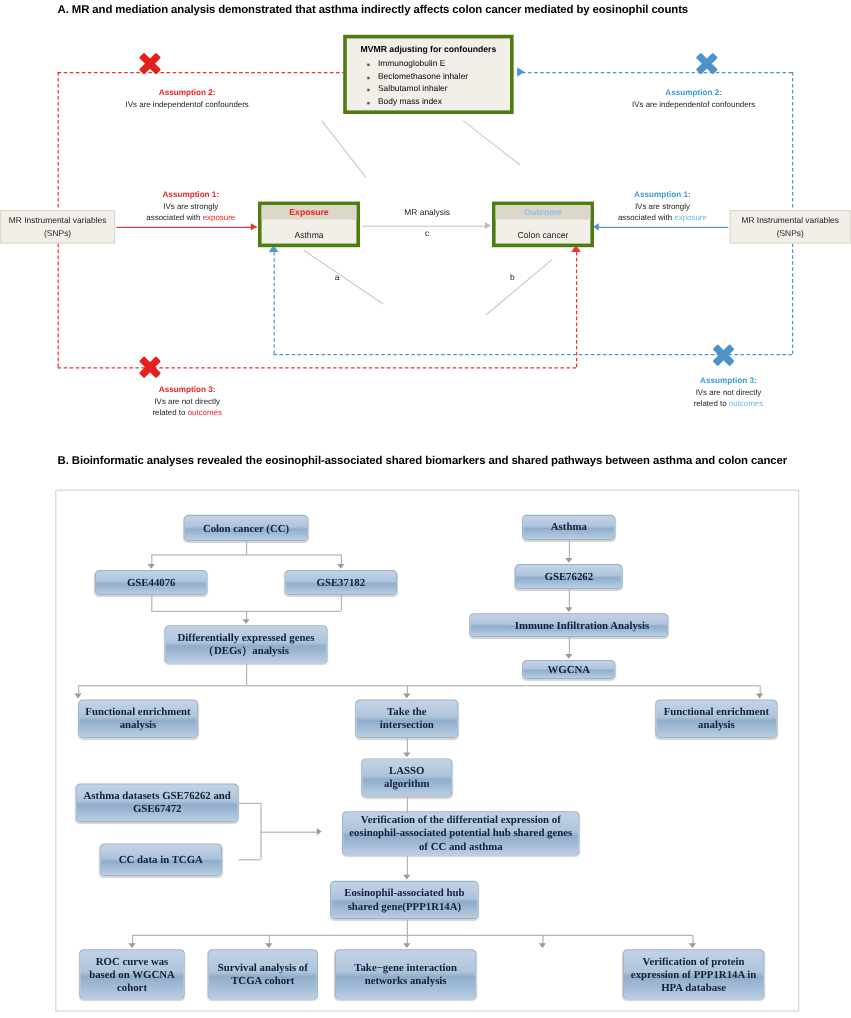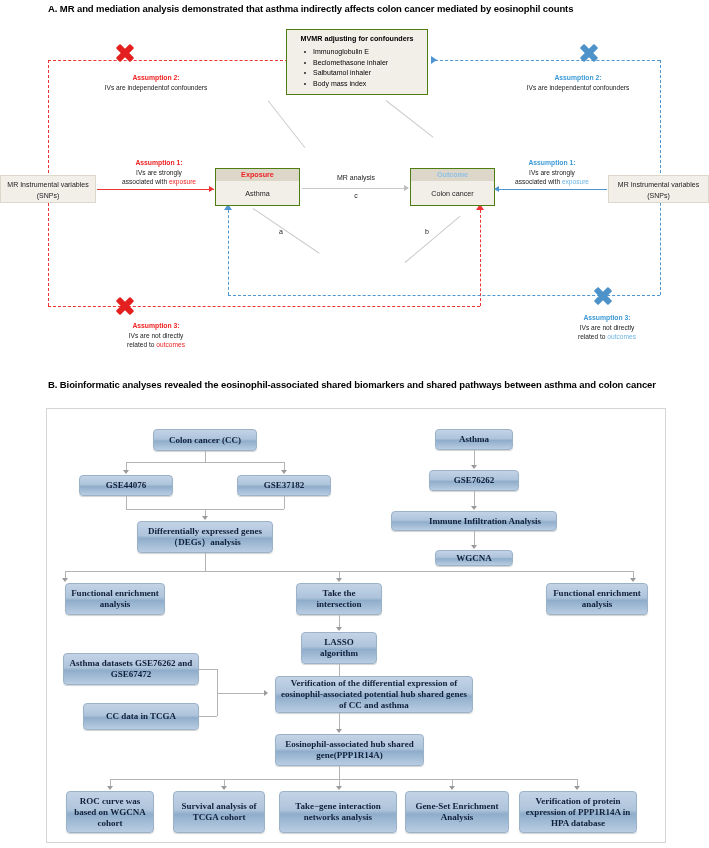--- a/index.html
+++ b/index.html
@@ -20,21 +20,21 @@
     line-height:13px;
     letter-spacing:-0.1px;
   }
 
   
   #panelA{position:absolute;left:0;top:0;width:709px;height:370px;}
 
   .beige-box{
     position:absolute;
     background:#f2efe9;
-    border:1px solid #4d7c0f;
+    border:3px solid #4d7c0f;
     box-sizing:border-box;
   }
   .beige-head{
     background:#ddd7c9;
     font-size:7.2px;
     font-weight:bold;
     text-align:center;
     line-height:12px;
     height:12px;
   }
@@ -306,45 +306,44 @@
   <div class="fbox" style="left:499px;top:174px;width:102px;height:32px;">Functional enrichment analysis</div>
 
   <div class="fline v" style="left:292px;top:206px;height:13px;"></div>
   <div class="fah" style="left:289px;top:218px;"></div>
   <div class="fbox" style="left:254px;top:223px;width:76px;height:32px;">LASSO algorithm</div>
 
   <div class="fline v" style="left:292px;top:255px;height:15px;"></div>
   <div class="fah" style="left:289px;top:269px;"></div>
 
   <div class="fbox" style="left:16px;top:244px;width:136px;height:32px;">Asthma  datasets GSE76262 and GSE67472</div>
-  <div class="fbox" style="left:36px;top:294px;width:116px;height:27px;text-align:center;">CC data in TCGA</div>
+  <div class="fbox" style="left:36px;top:294px;width:102px;height:27px;text-align:center;">CC data in TCGA</div>
   <div class="fline h" style="left:152px;top:260px;width:18px;"></div>
   <div class="fline h" style="left:152px;top:307px;width:18px;"></div>
   <div class="fline v" style="left:170px;top:260px;height:47px;"></div>
   <div class="fline h" style="left:170px;top:284px;width:48px;"></div>
   <div class="fah-r" style="left:217px;top:281px;"></div>
 
-  <div class="fbox" style="left:228px;top:267px;width:198px;height:37px;">Verification  of the differential expression of eosinophil-associated potential hub shared genes of CC and asthma</div>
+  <div class="fbox" style="left:238px;top:267px;width:198px;height:37px;">Verification  of the differential expression of eosinophil-associated potential hub shared genes of CC and asthma</div>
 
   <div class="fline v" style="left:292px;top:304px;height:17px;"></div>
   <div class="fah" style="left:289px;top:320px;"></div>
 
-  <div class="fbox" style="left:228px;top:325px;width:149px;height:32px;">Eosinophil-associated hub shared gene(PPP1R14A)</div>
+  <div class="fbox" style="left:228px;top:325px;width:124px;height:32px;">Eosinophil-associated hub shared gene(PPP1R14A)</div>
 
   <div class="fline v" style="left:292px;top:357px;height:13px;"></div>
   <div class="fline h" style="left:63px;top:370px;width:467px;"></div>
   <div class="fline v" style="left:63px;top:370px;height:8px;"></div>
   <div class="fline v" style="left:177px;top:370px;height:8px;"></div>
   <div class="fline v" style="left:292px;top:370px;height:8px;"></div>
   <div class="fline v" style="left:405px;top:370px;height:8px;"></div>
   <div class="fline v" style="left:530px;top:370px;height:8px;"></div>
   <div class="fah" style="left:60px;top:377px;"></div>
   <div class="fah" style="left:174px;top:377px;"></div>
   <div class="fah" style="left:289px;top:377px;"></div>
   <div class="fah" style="left:402px;top:377px;"></div>
   <div class="fah" style="left:527px;top:377px;"></div>
 
   <div class="fbox" style="left:19px;top:382px;width:88px;height:42px;">ROC curve was based on WGCNA cohort</div>
   <div class="fbox" style="left:126px;top:382px;width:92px;height:42px;">Survival analysis of TCGA cohort</div>
   <div class="fbox" style="left:232px;top:382px;width:118px;height:42px;">Take−gene interaction networks analysis</div>
-  <div class="fbox" style="left:358px;top:382px;width:104px;height:42px;">Gene-Set Enrichment Analysis</div>
   <div class="fbox" style="left:472px;top:382px;width:118px;height:42px;">Verification of protein expression of PPP1R14A in HPA database</div>
 </div>
 
 </body></html>

